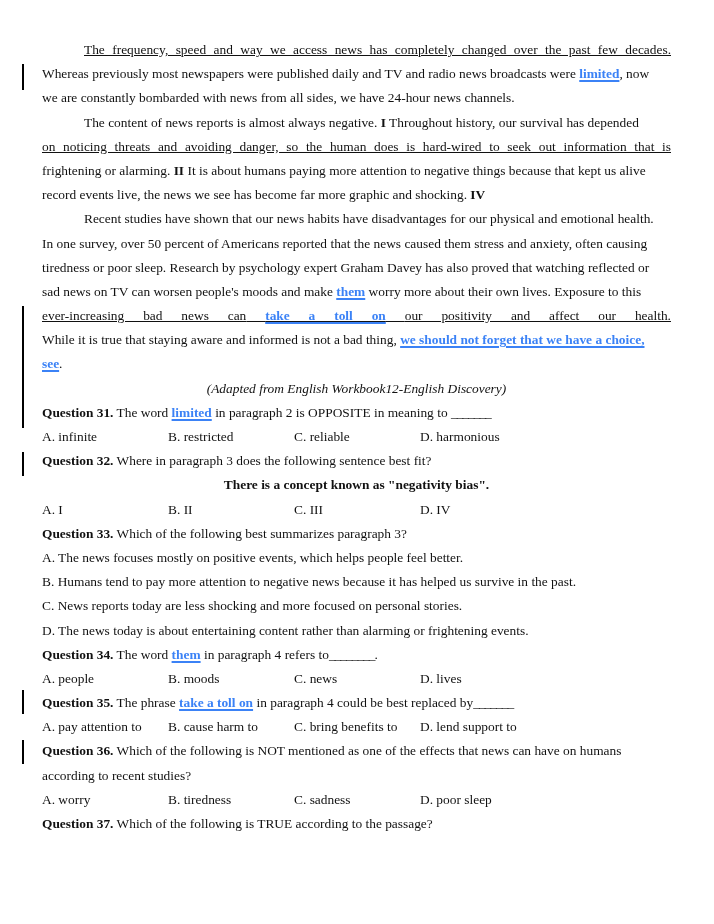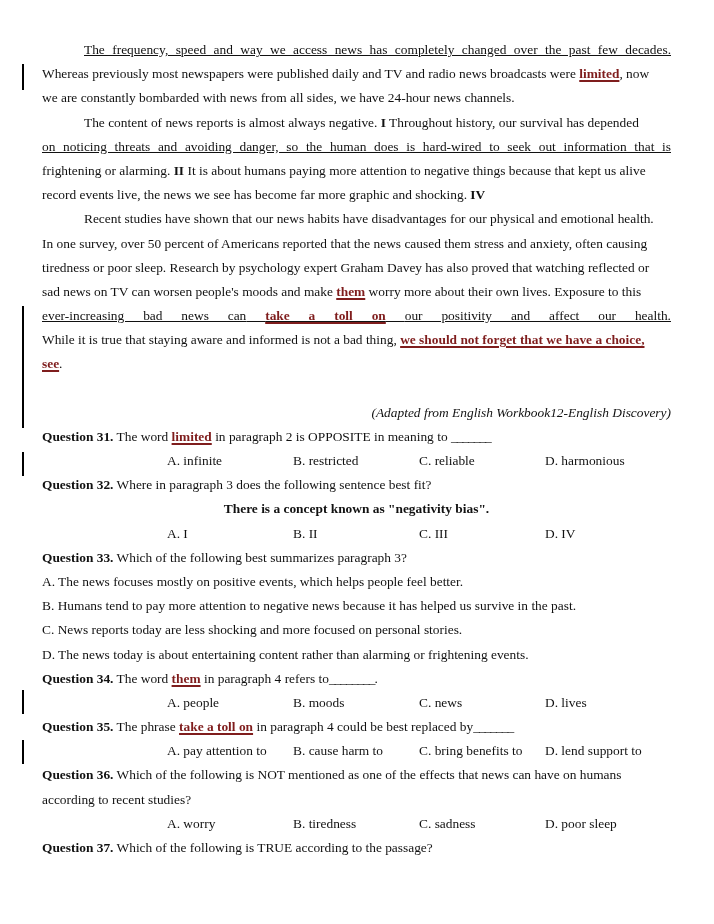--- a/index.html
+++ b/index.html
@@ -2,24 +2,24 @@
 <html><head>
 <meta charset="utf-8">
 <style>
   html, body { margin:0; padding:0; background:#ffffff; }
   body { width:714px; height:924px; position:relative; overflow:hidden;
          font-family:"Liberation Serif", serif; font-size:13.4px; color:#111; }
   .page { position:absolute; left:42px; top:38px; width:629px; }
   .line { height:24.2px; line-height:24.2px; white-space:nowrap; }
   .just { text-align:justify; text-align-last:justify; white-space:normal; overflow:hidden;text-decoration:underline; }
   .indent { padding-left:42px; }
-  .hl { color:#7f1d1d; font-weight:bold; text-decoration:underline; text-decoration-thickness:2px; text-underline-offset:2px; }
+  .hl { color:#3b82f6; font-weight:bold; text-decoration:underline; text-decoration-thickness:2px; text-underline-offset:2px; }
   b { font-weight:bold; }
-  .source { text-align:right; font-style:italic;margin-top:24px; }
-  .opts { display:flex;justify-content:flex-end; }
+  .source { text-align:center; font-style:italic; }
+  .opts { display:flex; }
   .opt { width:126px; }
   .center { text-align:center; font-weight:bold; }
   .bar { position:absolute; left:22px; width:1.5px; background:#000; }
   .blank { letter-spacing:-1px; }
 </style>
 </head>
 <body>
 
 <div class="bar" style="top:64px;height:26px;"></div>
 <div class="bar" style="top:306px;height:122px;"></div>

